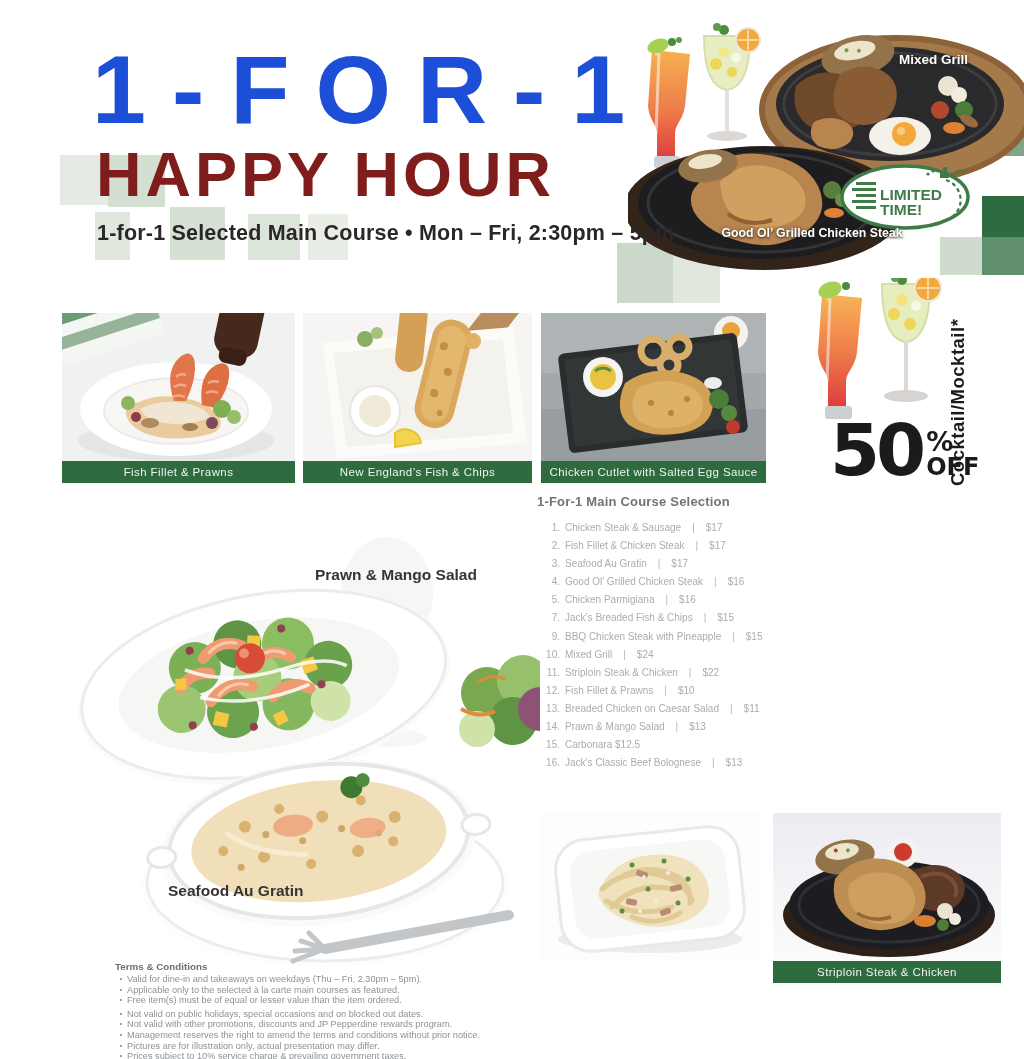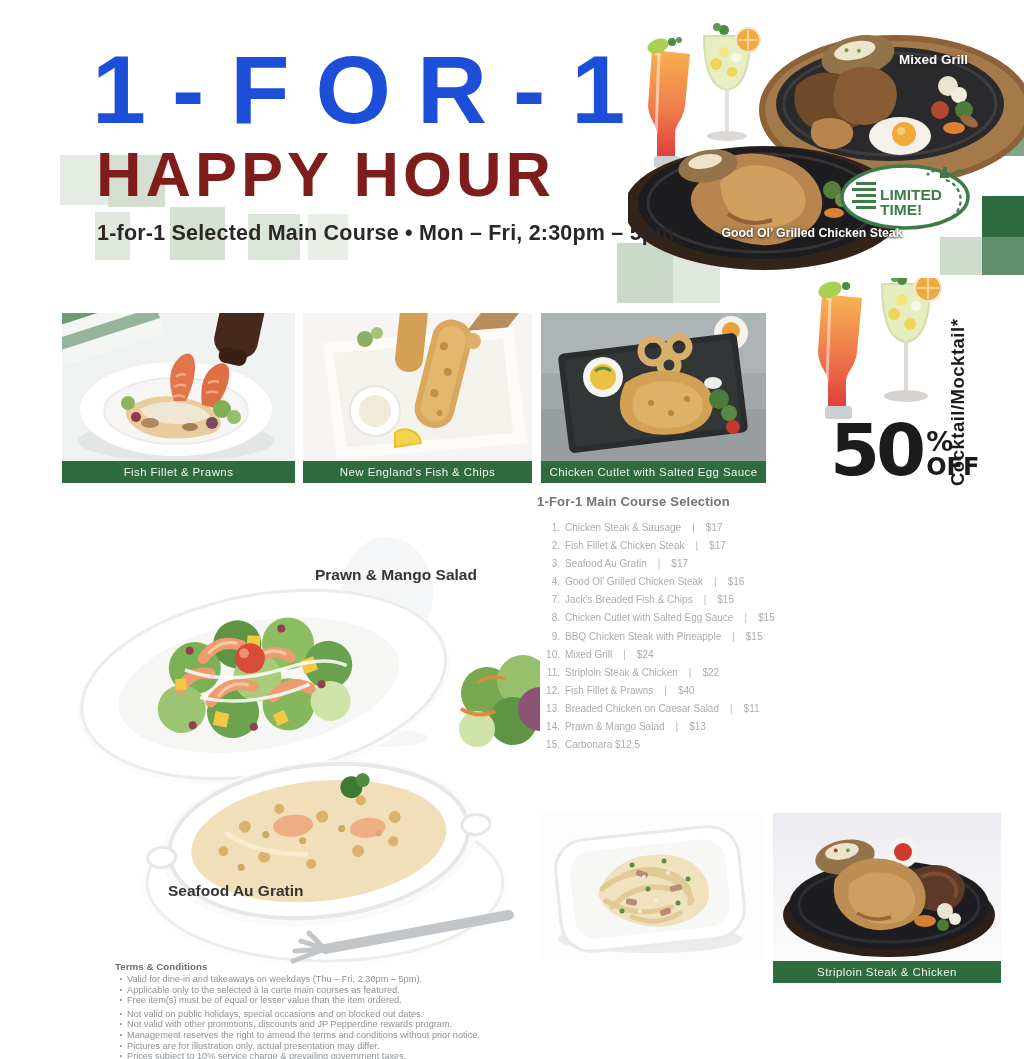--- a/index.html
+++ b/index.html
@@ -314,29 +314,30 @@
     </span>
   </div>
   <div class="vert-label">Cocktail/Mocktail*</div>
 
   <div class="menu">
     <div class="menu-title">1-For-1 Main Course Selection</div>
     <div class="menu-item"><span class="no">1.</span><span>Chicken Steak &amp; Sausage</span><span class="sep">|</span><span>$17</span></div>
     <div class="menu-item"><span class="no">2.</span><span>Fish Fillet &amp; Chicken Steak</span><span class="sep">|</span><span>$17</span></div>
     <div class="menu-item"><span class="no">3.</span><span>Seafood Au Gratin</span><span class="sep">|</span><span>$17</span></div>
     <div class="menu-item"><span class="no">4.</span><span>Good Ol’ Grilled Chicken Steak</span><span class="sep">|</span><span>$16</span></div>
+    <div class="menu-item"><span class="no">5.</span><span>Chicken Parmigiana</span><span class="sep">|</span><span>$16</span></div>
     <div class="menu-item"><span class="no">7.</span><span>Jack’s Breaded Fish &amp; Chips</span><span class="sep">|</span><span>$15</span></div>
-    <div class="menu-item"><span class="no">8.</span><span>Chicken Cutlet with Salted Egg Sauce</span><span class="sep">|</span><span>$15</span></div>
     <div class="menu-item"><span class="no">9.</span><span>BBQ Chicken Steak with Pineapple</span><span class="sep">|</span><span>$15</span></div>
     <div class="menu-item"><span class="no">10.</span><span>Mixed Grill</span><span class="sep">|</span><span>$24</span></div>
     <div class="menu-item"><span class="no">11.</span><span>Striploin Steak &amp; Chicken</span><span class="sep">|</span><span>$22</span></div>
-    <div class="menu-item"><span class="no">12.</span><span>Fish Fillet &amp; Prawns</span><span class="sep">|</span><span>$40</span></div>
+    <div class="menu-item"><span class="no">12.</span><span>Fish Fillet &amp; Prawns</span><span class="sep">|</span><span>$10</span></div>
     <div class="menu-item"><span class="no">13.</span><span>Breaded Chicken on Caesar Salad</span><span class="sep">|</span><span>$11</span></div>
     <div class="menu-item"><span class="no">14.</span><span>Prawn &amp; Mango Salad</span><span class="sep">|</span><span>$13</span></div>
     <div class="menu-item"><span class="no">15.</span><span>Carbonara $12.5</span></div>
+    <div class="menu-item"><span class="no">16.</span><span>Jack’s Classic Beef Bolognese</span><span class="sep">|</span><span>$13</span></div>
   </div>
 
   <div class="feature">
     <svg width="483" height="434" viewBox="0 0 483 434">
       <rect width="483" height="434" fill="#ffffff"></rect>
       <ellipse cx="330" cy="60" rx="46" ry="56" fill="#eceef0" opacity=".55"></ellipse>
       <rect x="324" y="80" width="10" height="120" fill="#e9ebec" opacity=".6"></rect>
       <ellipse cx="329" cy="205" rx="42" ry="9" fill="#eceef0" opacity=".5"></ellipse>
 
       <g transform="rotate(-10 225 140)">

